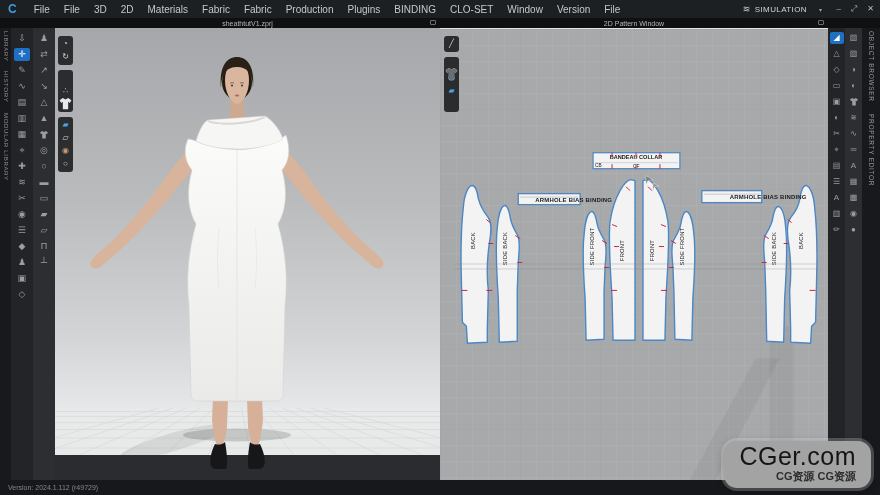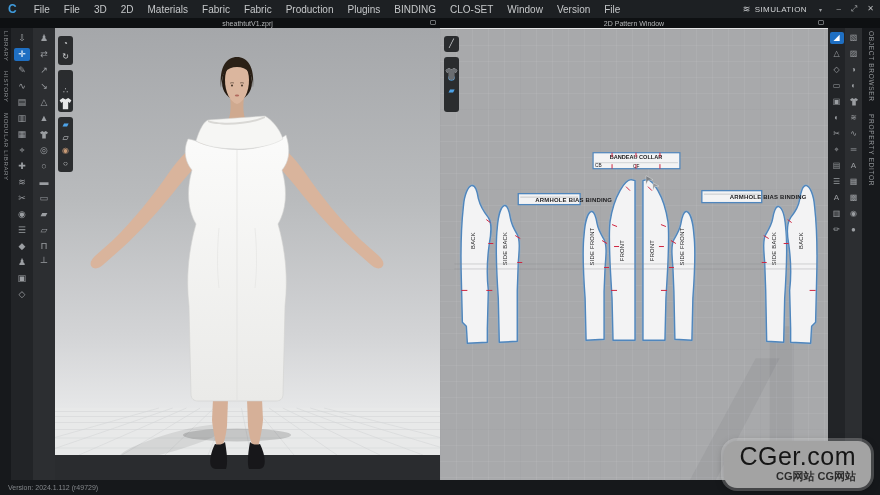--- a/index.html
+++ b/index.html
@@ -432,15 +432,15 @@
         <span class="vtab">PROPERTY EDITOR</span>
       </div>
   </div>
 
   <div class="statusbar">
     <span class="version">Version: 2024.1.112 (r49729)</span>
   </div>
 
   <div class="watermark">
     <div class="wm-title">CGer.com</div>
-    <div class="wm-sub">CG网站 CG网站</div>
+    <div class="wm-sub">CG资源 CG资源</div>
   </div>
 </div>
 
 </body></html>

